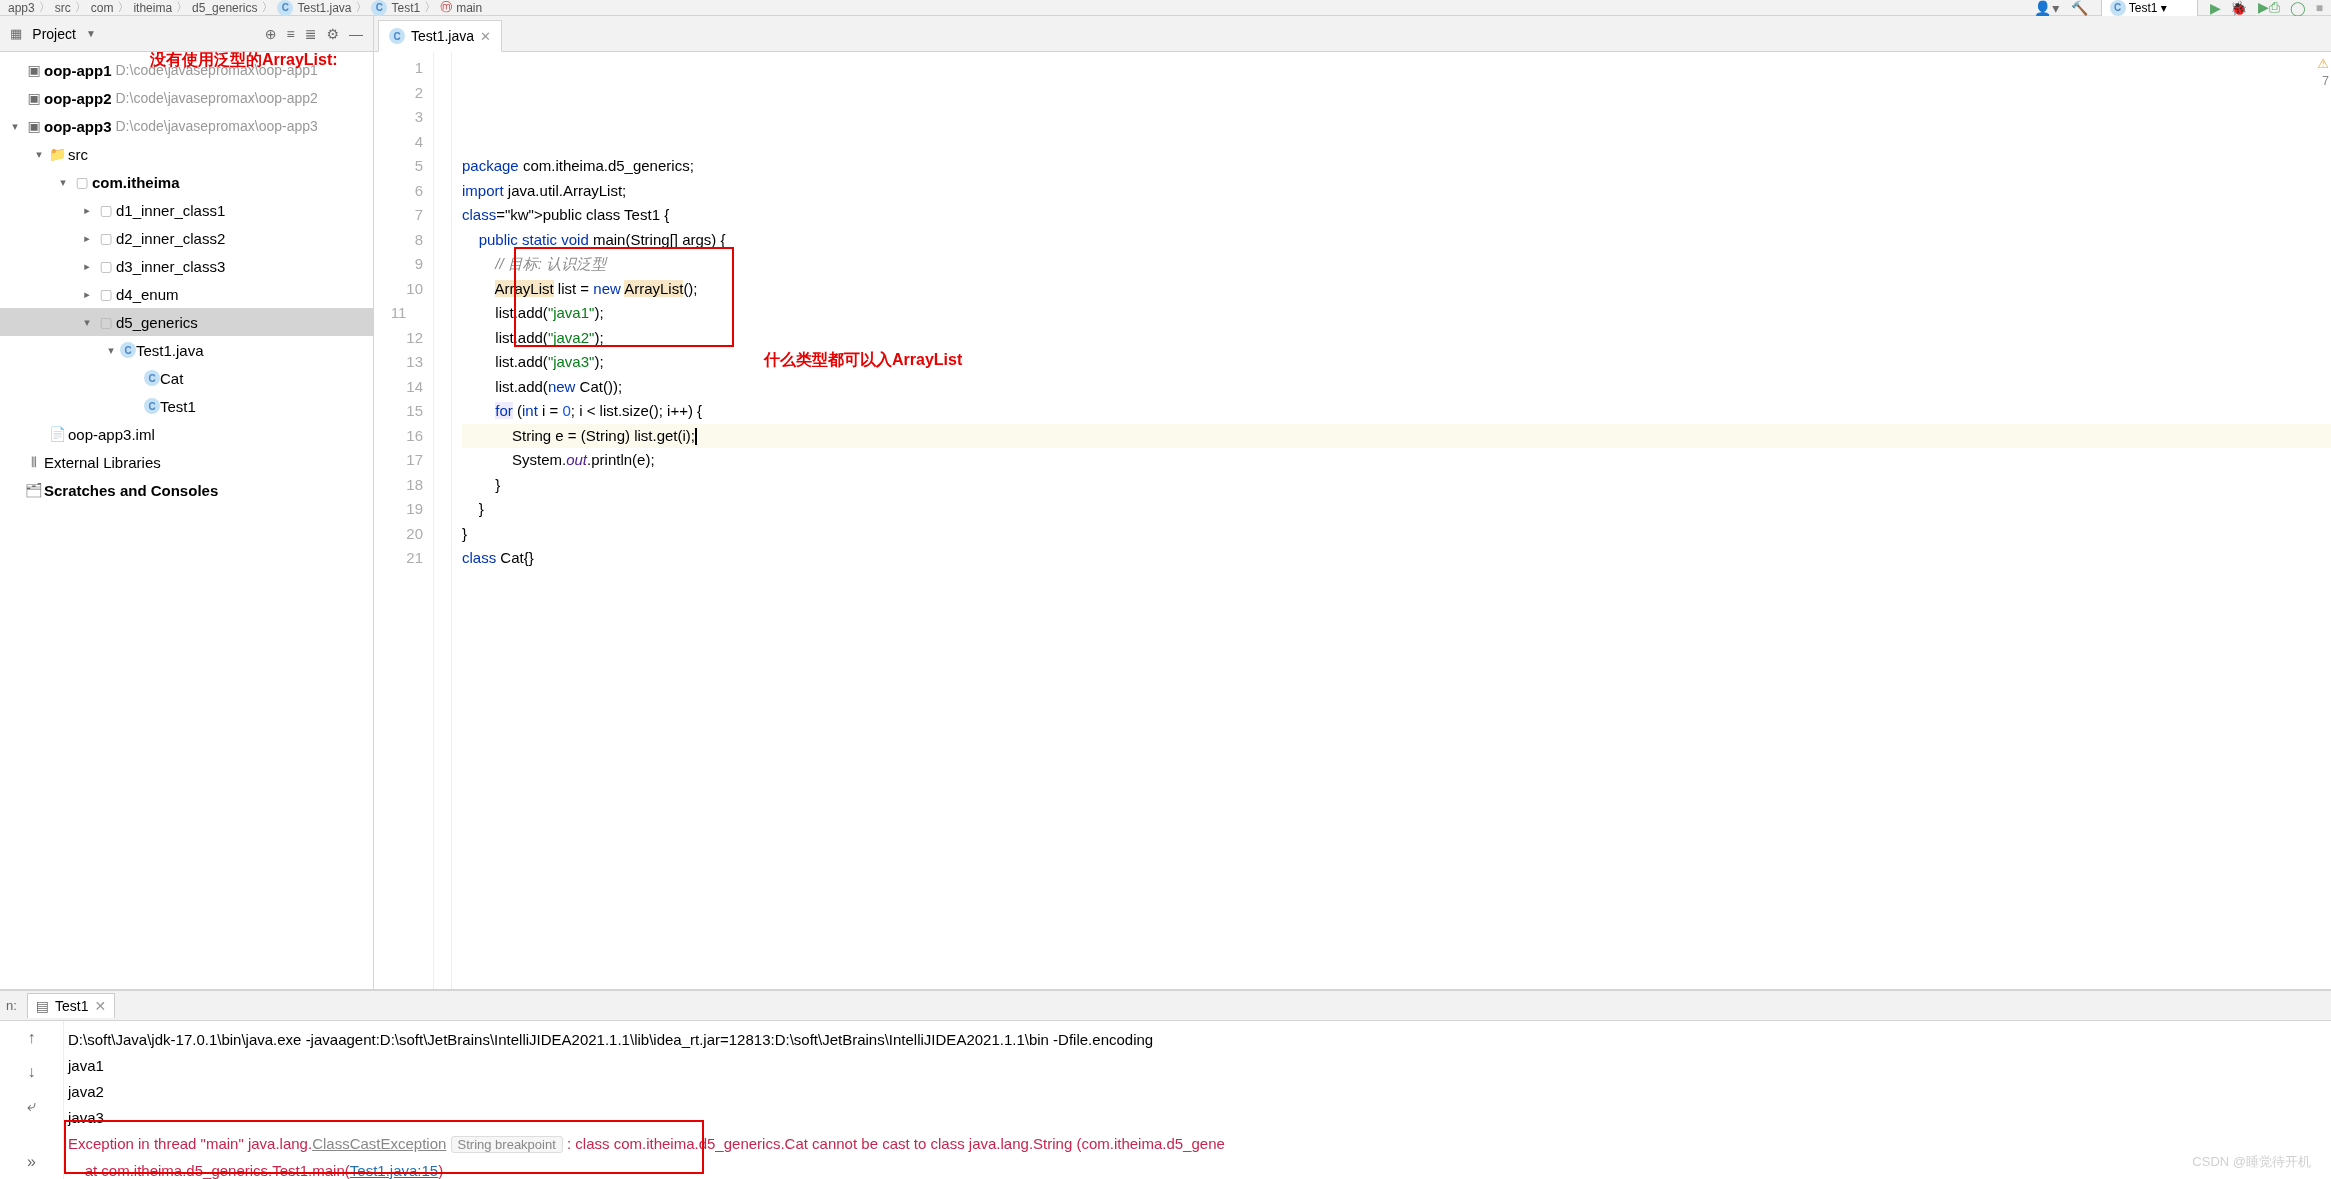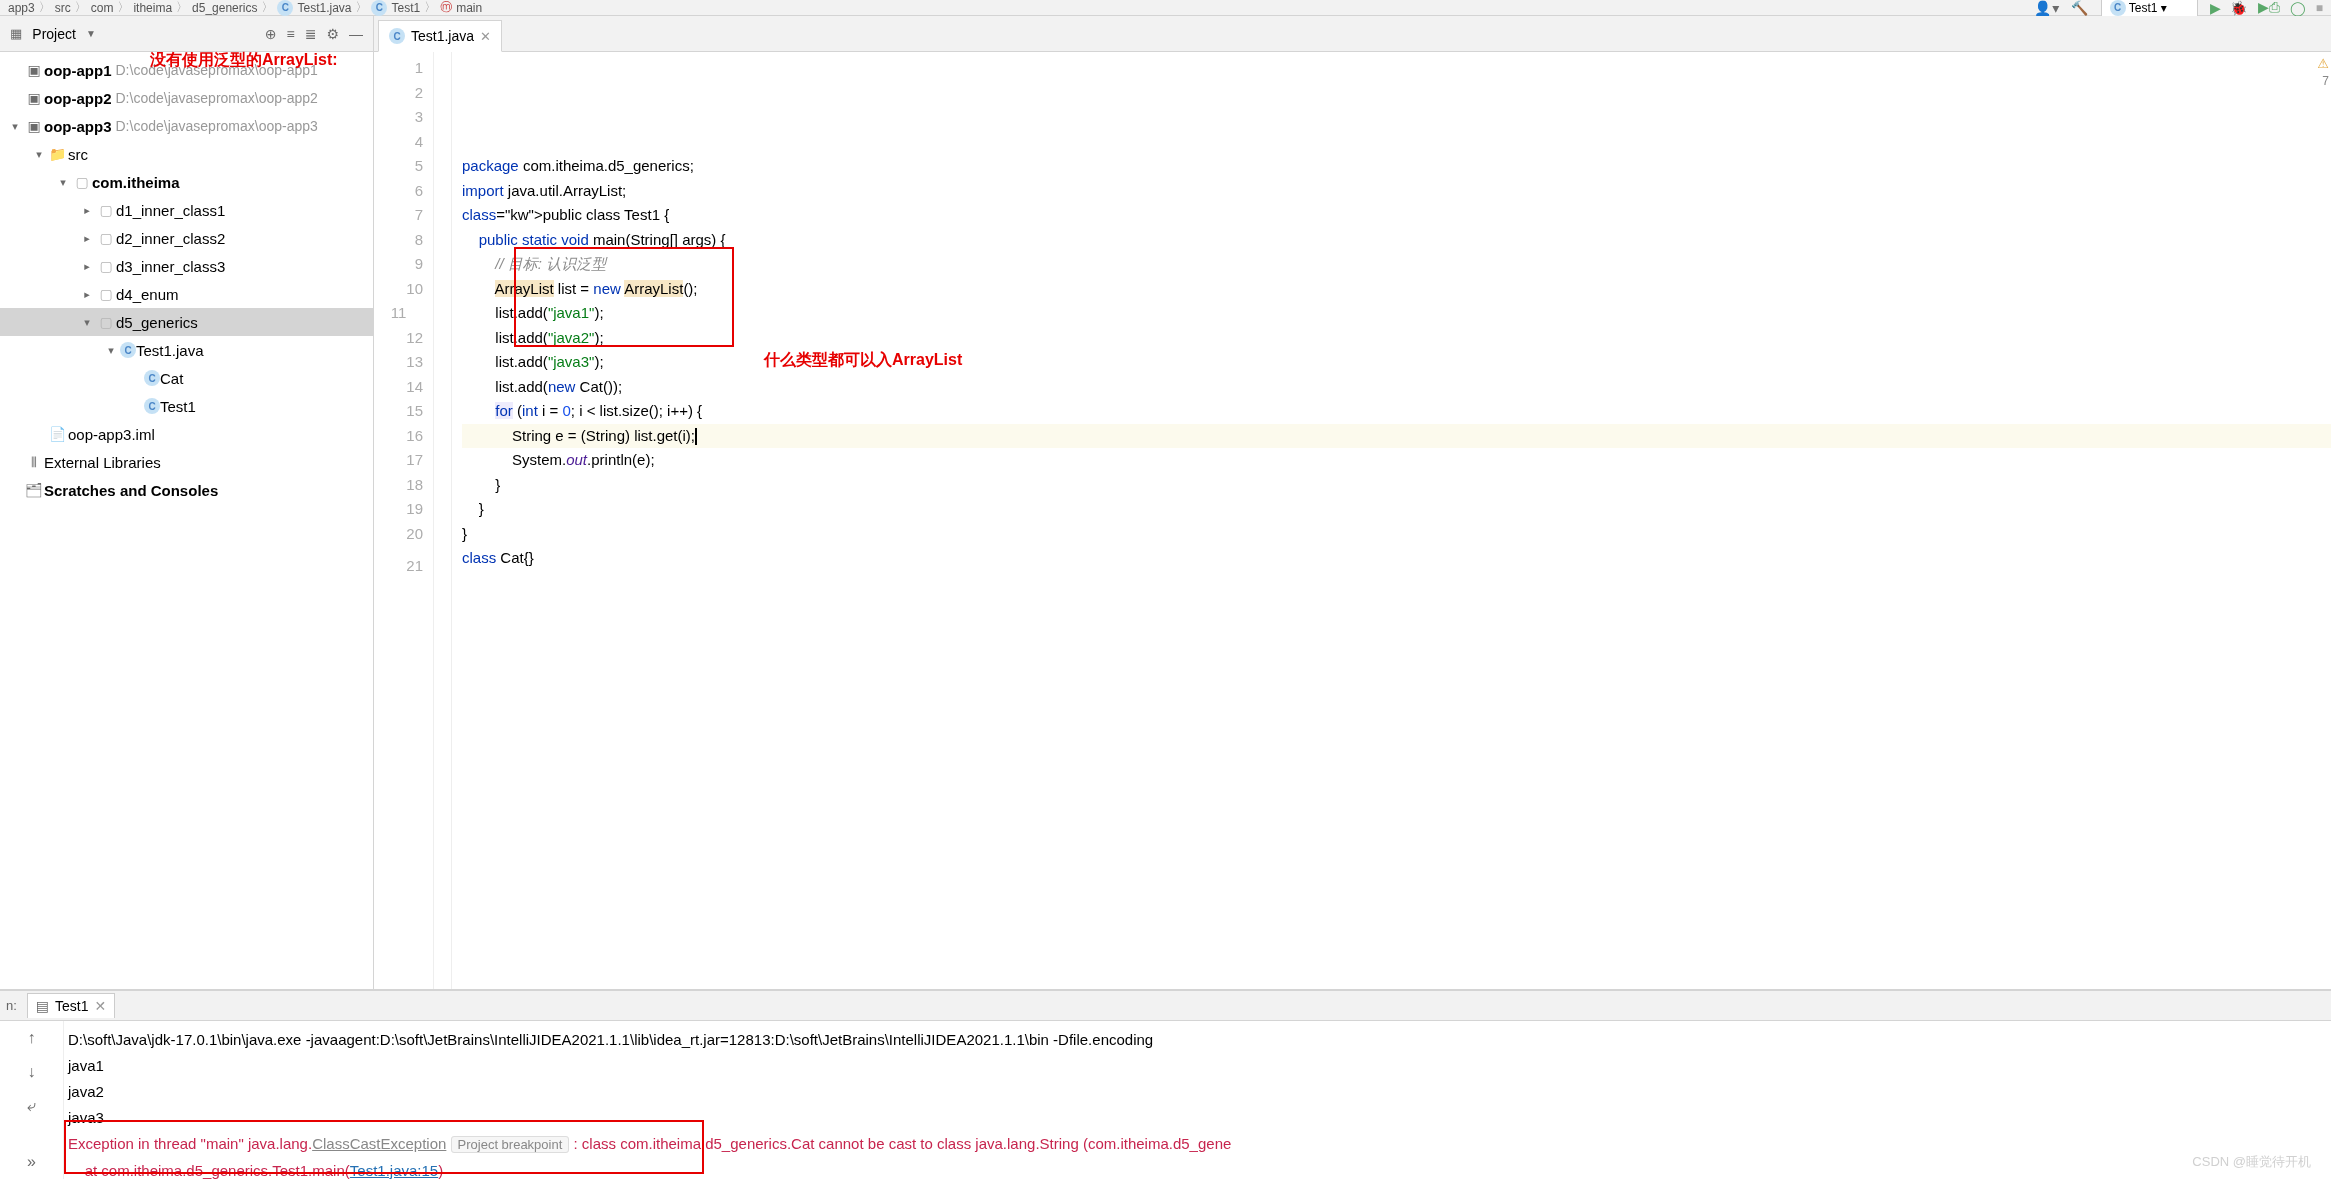--- a/index.html
+++ b/index.html
@@ -233,21 +233,21 @@
           <div style="position: relative; text-align: center;">11</div>
           <div style="position: relative;">12</div>
           <div style="position: relative;">13</div>
           <div style="position: relative;">14</div>
           <div style="position: relative;">15</div>
           <div style="position: relative;">16</div>
           <div style="position: relative;">17</div>
           <div style="position: relative;">18</div>
           <div style="position: relative;">19</div>
           <div style="position: relative;">20</div>
-          <div style="position: relative; margin-top: 8px;">21</div>
+          <div style="position: relative;">21</div>
         </div>
       <div class="fold-col"></div>
       <div class="code-lines" id="code">
         <div class="red-box" style="top:195px;left:62px;width:220px;height:100px"></div>
         <div class="annotation-red" style="top:296px;left:312px">什么类型都可以入ArrayList</div>
       <div style="position: relative;"><span class="kw">package</span> com.itheima.d5_generics;</div><div style="position: relative;"></div><div style="position: relative;"><span class="kw">import</span> java.util.ArrayList;</div><div style="position: relative;"></div><div style="position: relative;"><span <span="" class="kw">class</span>="kw"&gt;public class Test1 {</div><div style="position: relative;">    <span class="kw">public</span> <span class="kw">static</span> <span class="kw">void</span> main(String[] args) {</div><div style="position: relative;"><span class="com">        // 目标: 认识泛型</span></div><div style="position: relative;">        <span class="hl-arraylist">ArrayList</span> list = <span class="kw">new</span> <span class="hl-arraylist">ArrayList</span>();</div><div style="position: relative;">        list.add(<span class="str">"java1"</span>);</div><div style="position: relative;">        list.add(<span class="str">"java2"</span>);</div><div style="position: relative;">        list.add(<span class="str">"java3"</span>);</div><div style="position: relative;">        list.add(<span class="kw">new</span> Cat());</div><div style="position: relative;"></div><div style="position: relative;">        <span class="kw"><span class="hl-for kw">for</span></span> (<span class="kw">int</span> i = <span class="num">0</span>; i &lt; list.size(); i++) {</div><div style="position: relative;"><div class="cursor-line"></div>            String e = (String) list.get(i);<span class="cursor-bar"></span></div><div style="position: relative;">            System.<span class="fld">out</span>.println(e);</div><div style="position: relative;">        }</div><div style="position: relative;">    }</div><div style="position: relative;">}</div><div style="position: relative;"></div><div style="position: relative;"><span class="kw">class</span> Cat{}</div></div>
       <div class="err-strip">
         <span class="warn">⚠</span>
         <span class="cnt">7</span>
       </div>
@@ -268,19 +268,19 @@
     <div class="bp-left">
       <span class="bico">↑</span>
       <span class="bico">↓</span>
       <span class="bico">⤶</span>
       <span class="bico" style="margin-top:auto;margin-bottom:8px">»</span>
     </div>
     <div class="console" id="console"><div>D:\soft\Java\jdk-17.0.1\bin\java.exe -javaagent:D:\soft\JetBrains\IntelliJIDEA2021.1.1\lib\idea_rt.jar=12813:D:\soft\JetBrains\IntelliJIDEA2021.1.1\bin -Dfile.encoding
 java1
 java2
 java3
-<span class="err">Exception in thread "main" java.lang.</span><span class="gray-link">ClassCastException</span> <span class="cb">Project breakpoint</span> <span class="err">: class com.itheima.d5_generics.Cat cannot be cast to class java.lang.String (com.itheima.d5_gene</span>
+<span class="err">Exception in thread "main" java.lang.</span><span class="gray-link">ClassCastException</span> <span class="cb">String breakpoint</span> <span class="err">: class com.itheima.d5_generics.Cat cannot be cast to class java.lang.String (com.itheima.d5_gene</span>
 <span class="err">    at com.itheima.d5_generics.Test1.main(</span><span class="link">Test1.java:15</span><span class="err">)</span></div>
       <div class="red-box" style="top:99px;left:0px;width:640px;height:54px"></div>
       <div class="watermark">CSDN @睡觉待开机</div>
     </div>
   </div>
 </div>
 
 </body></html>

